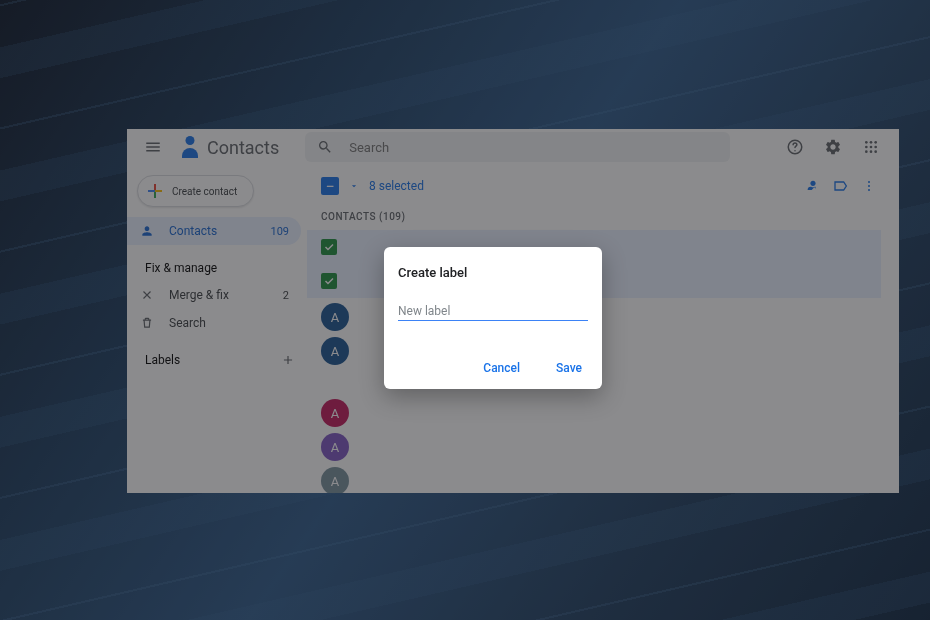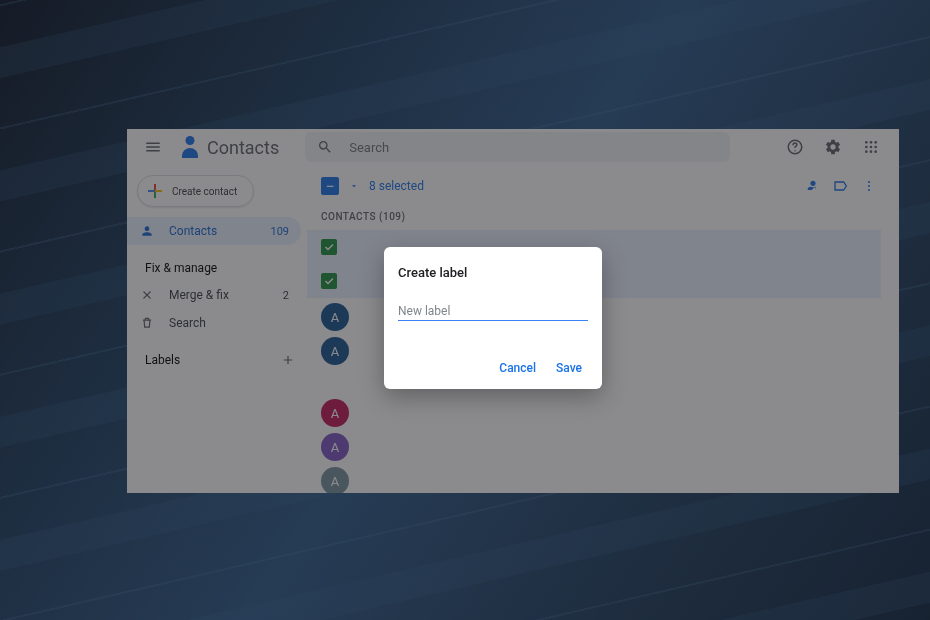--- a/index.html
+++ b/index.html
@@ -221,21 +221,21 @@
     border-bottom: 1px solid #3b82f6;
     outline: none;
     font-size: 12px;
     padding: 2px 0;
     color: #202124;
   }
   .dialog-input::placeholder { color: #80868b; }
   .dialog-actions {
     display: flex;
     justify-content: flex-end;
-    gap: 8px;
+    gap: 24px;
     margin-top: 36px;
     align-items: center;
   }
   .dialog-btn {
     font-size: 12px;
     font-weight: 500;
     color: #1a73e8;
     cursor: pointer;
     padding: 4px 6px;
   }

